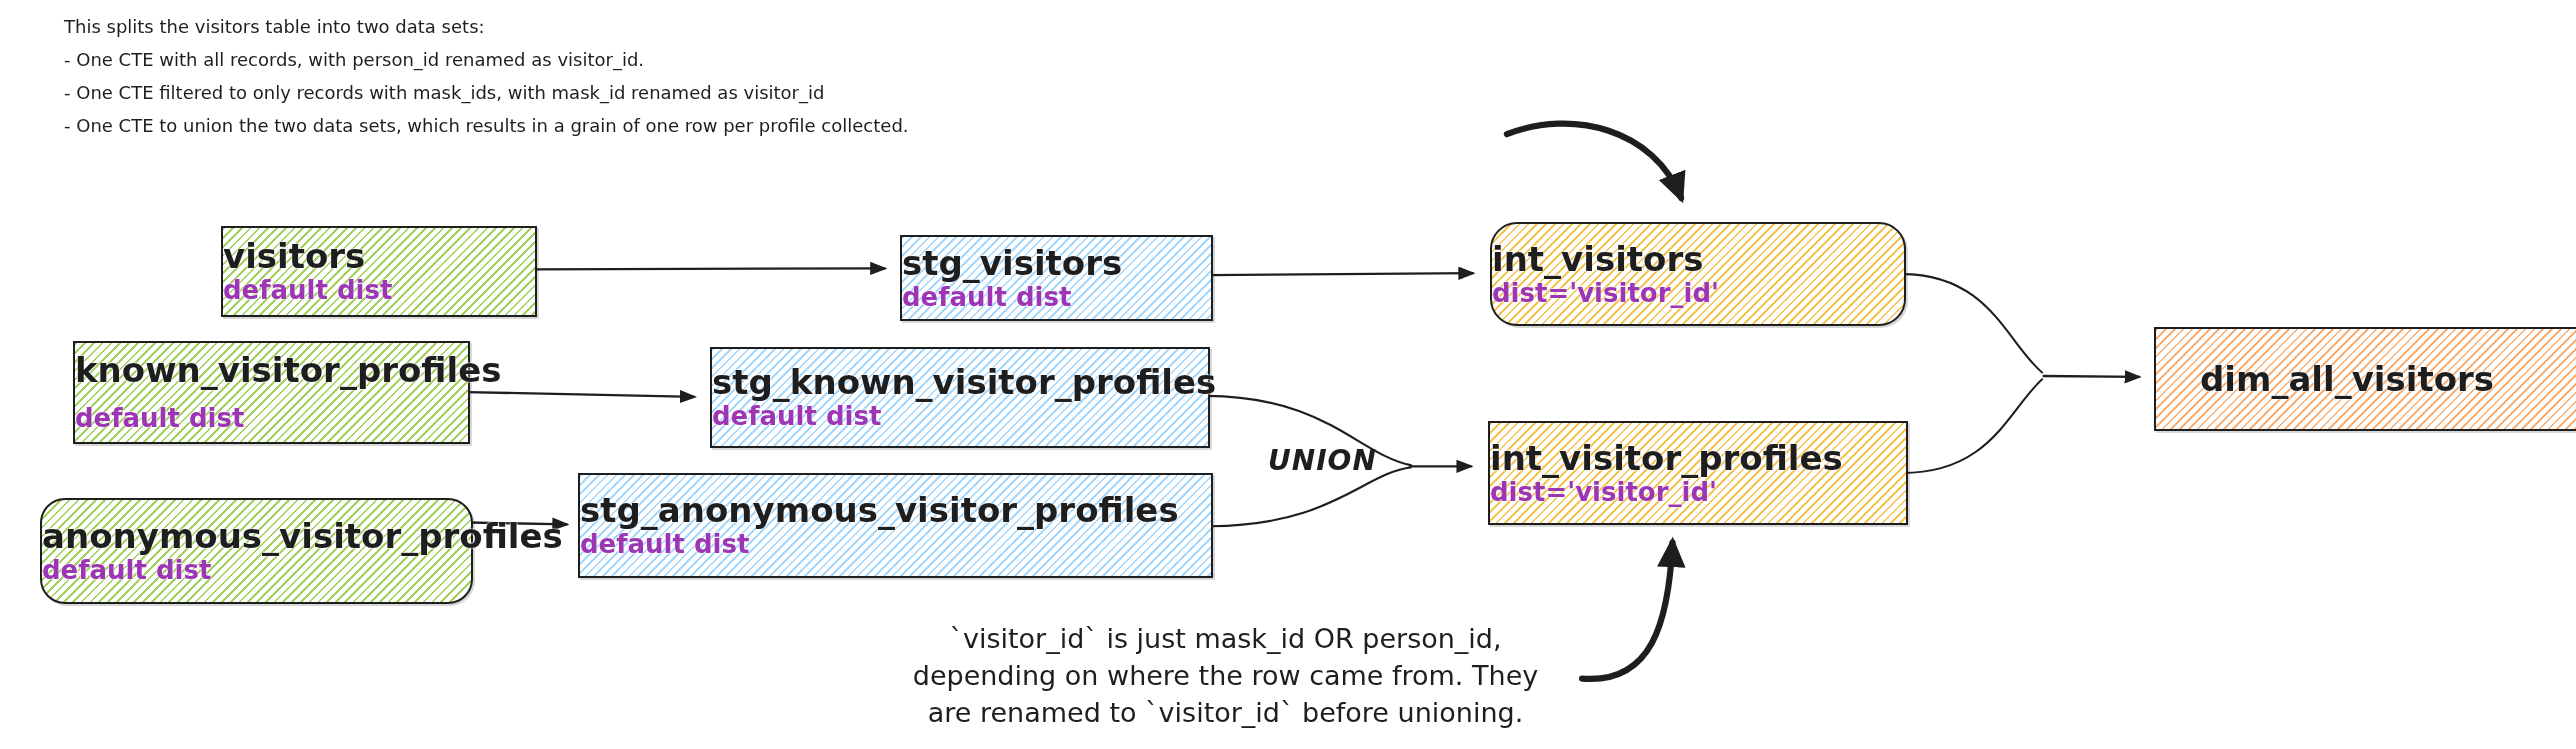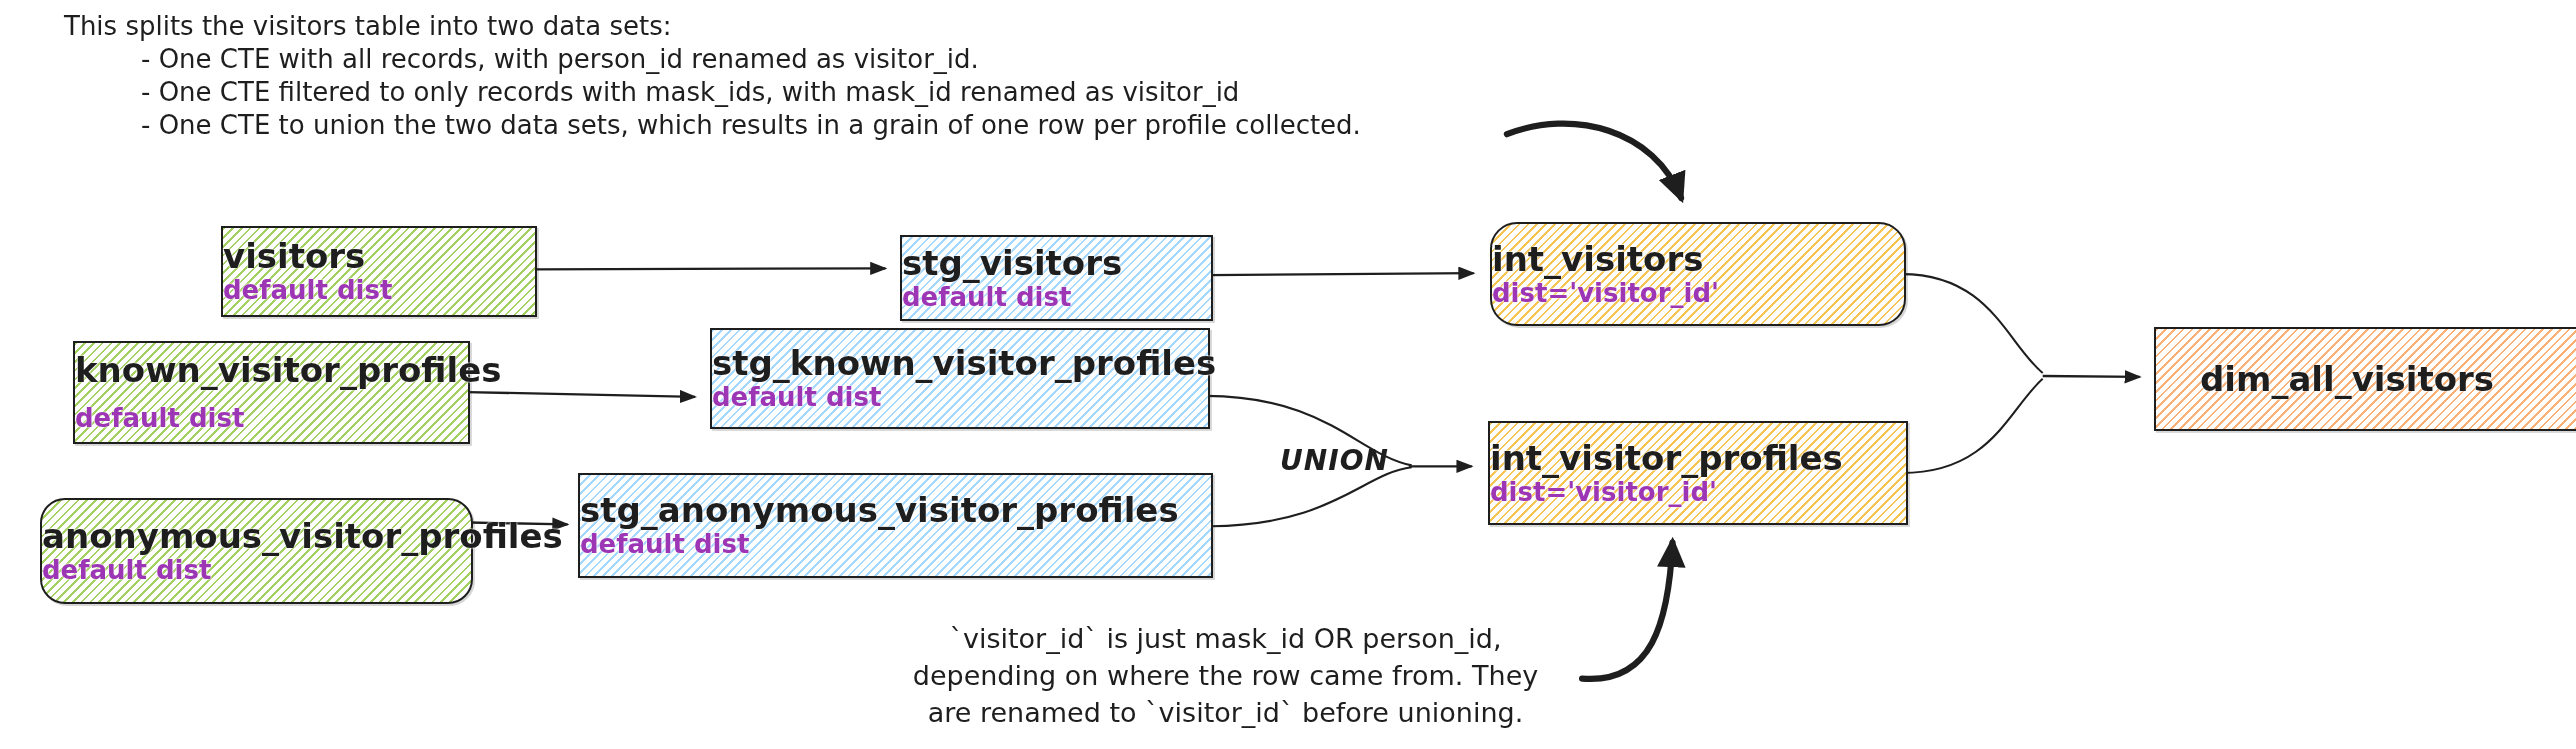--- a/index.html
+++ b/index.html
@@ -8,26 +8,26 @@
     width:2576px;height:749px;
     background:#ffffff;
     font-family:"DejaVu Sans", sans-serif;
     color:var(--title-text,#1e1e1e);
     overflow:hidden;
   }
   .connectors{position:absolute;left:0;top:0;width:2576px;height:749px;pointer-events:none;}
 
   
   .note{position:absolute;font-weight:500;white-space:nowrap;}
-  .top-note{left:64px;top:9.5px;font-size:26px;line-height:33px;}
-  .top-note .bullet{margin-left:77px;}
+  .top-note{left:64px;top:9.5px;font-size:18px;line-height:33px;}
+  .top-note .bullet{}
   .bottom-note{left:897px;top:620px;width:657px;text-align:center;font-size:27px;line-height:37px;}
   .union-label{
     position:absolute;left:1268px;top:444px;width:133px;
-    text-align:center;font-size:28px;font-style:italic;font-weight:600;letter-spacing:1px;
+    font-size:28px;font-style:italic;font-weight:600;letter-spacing:1px;
   }
 
   
   .node{
     position:absolute;
     border:2.4px solid var(--stroke,#1e1e1e);
     display:flex;flex-direction:column;align-items:flex-start;justify-content:center;
     background-color:#ffffff;
     background-image:repeating-linear-gradient(135deg,
       var(--hatch) 0px, var(--hatch) 1.9px, rgba(0,0,0,0) 1.9px, rgba(0,0,0,0) 6.2px);
@@ -47,21 +47,21 @@
     color:var(--purple-text,#9c36b5);
     text-shadow:0 0 1.9px #ffffff, 0 0 1.9px #ffffff;
   }
   .node-subtitle:empty{display:none;}
 
   
   #n-visitors       {left:221px; top:226px; width:312px; height:87px;}
   #n-known          {left:73px;  top:341px; width:393px; height:99px;gap:14px;}
   #n-anonymous      {left:40px;  top:498px; width:429px; height:102px;border-radius:25px;}
   #n-stg-visitors   {left:900px; top:235px; width:309px; height:82px;}
-  #n-stg-known      {left:710px; top:328px; width:496px; height:97px;}
+  #n-stg-known      {left:710px; top:347px; width:496px; height:97px;}
   #n-stg-anonymous  {left:578px; top:473px; width:631px; height:101px;}
   #n-int-visitors   {left:1490px;top:222px; width:412px; height:100px;border-radius:27px;}
   #n-int-profiles   {left:1488px;top:421px; width:416px; height:100px;}
   #n-dim            {left:2154px;top:327px; width:411px; height:100px;padding-left:44px;}
 </style>
 </head>
 <body>
 
 <div class="canvas">
 

